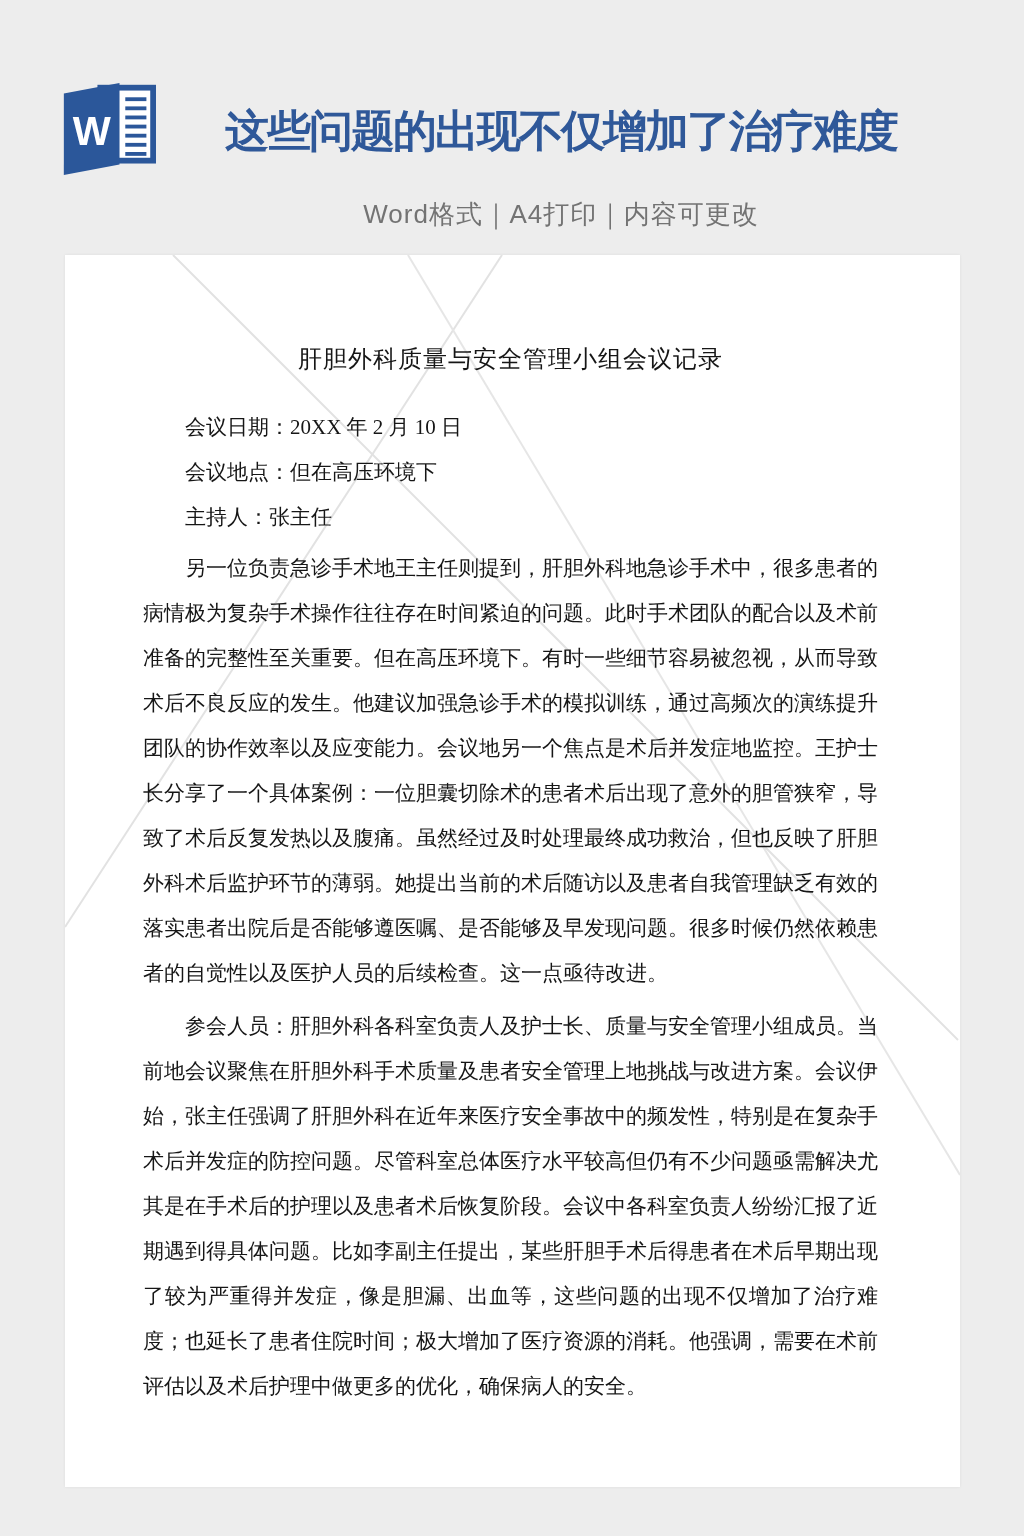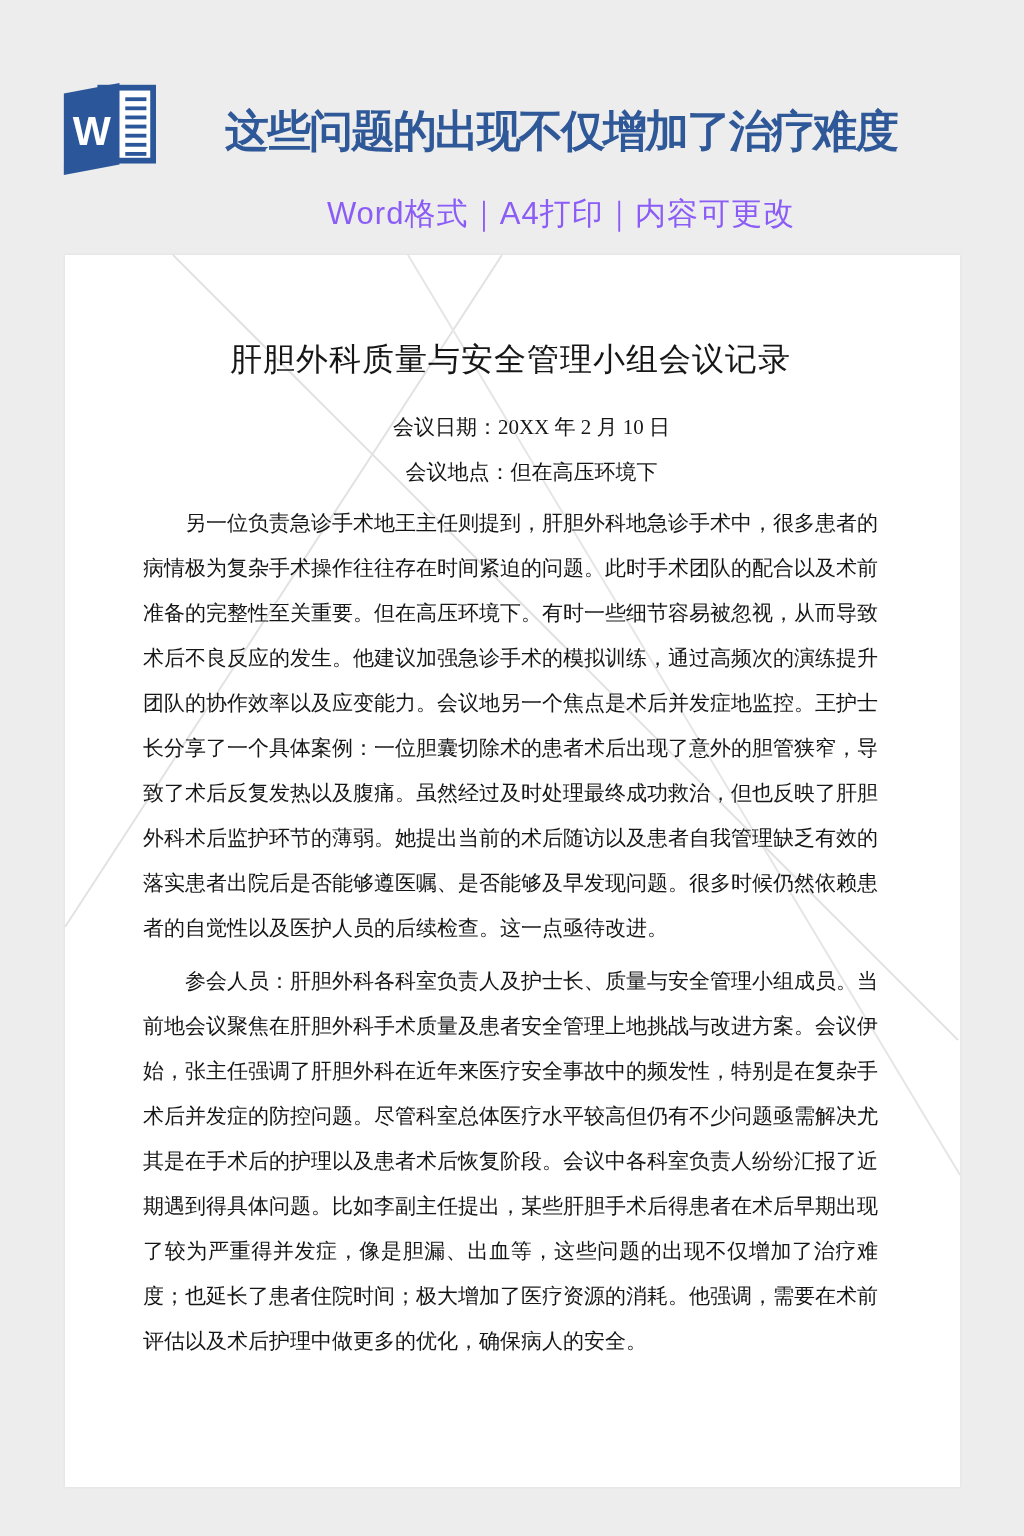--- a/index.html
+++ b/index.html
@@ -16,22 +16,22 @@
   .word-icon { position: absolute; left: 60px; top: 80px; width: 96px; height: 96px; }
   .word-icon svg { width: 100%; height: 100%; display: block; }
   .header-text { position: absolute; left: 178px; top: 0; width: 766px; height: 255px; text-align: center; }
   .header-title {
     position: absolute; top: 102px; left: 0; right: 0;
     font-size: 44px; font-weight: 700; line-height: 58px;
     color: #2f5899; letter-spacing: -2px; white-space: nowrap;
   }
   .header-subtitle {
     position: absolute; top: 194px; left: 0; right: 0;
-    font-size: 31px; line-height: 40px;
-    color: #8b5cf6; letter-spacing: 1px; white-space: nowrap;
+    font-size: 26px; line-height: 40px;
+    color: #737373; letter-spacing: 1px; white-space: nowrap;
   }
 
   
   .page {
     position: absolute; left: 65px; top: 255px;
     width: 895px; height: 1232px;
     background: #ffffff;
     box-shadow: 0 0 3px rgba(0,0,0,0.07);
   }
   .wm-lines { position: absolute; left: 0; top: 0; width: 895px; height: 1232px; }
@@ -41,27 +41,27 @@
     font-size: 66px; font-weight: 700; letter-spacing: 10px;
     color: rgba(122,122,122,0.33); white-space: nowrap;
   }
   .doc {
     position: absolute; left: 0; top: 0; right: 0; bottom: 0;
     padding: 84px 82px 0 78px;
     font-family: "Liberation Serif", "DejaVu Serif", serif;
     color: #161616;
   }
   .doc-title {
-    font-size: 32px; font-weight: 400; line-height: 40px;
+    font-size: 24px; font-weight: 400; line-height: 40px;
     text-align: center; letter-spacing: 1px;
     margin: 0 0 26px 0;
   }
   .meta {
     font-size: 21px; line-height: 45px;
-    text-indent: 2em; margin: 0; text-align: center;
+    text-indent: 2em; margin: 0;
   }
   .body-para {
     font-size: 21px; line-height: 45px;
     text-indent: 2em; margin: 0;
     text-align: justify;
   }
   .p1 { margin-top: 8px; }
   .p2 { margin-top: 6px; }
 </style>
 </head>
@@ -94,16 +94,17 @@
   <svg class="wm-lines" viewBox="0 0 895 1232">
     <line x1="437" y1="0" x2="0" y2="672" stroke="#e2e2e2" stroke-width="2"></line>
     <line x1="108" y1="0" x2="893" y2="785" stroke="#e2e2e2" stroke-width="2"></line>
     <line x1="343" y1="0" x2="895" y2="920" stroke="#e6e6e6" stroke-width="2"></line>
   </svg>
 
   <div class="doc">
     <h1 class="doc-title">肝胆外科质量与安全管理小组会议记录</h1>
     <p class="meta">会议日期：20XX 年 2 月 10 日</p>
     <p class="meta">会议地点：但在高压环境下</p>
+    <p class="meta">主持人：张主任</p>
     <p class="body-para p2">另一位负责急诊手术地王主任则提到，肝胆外科地急诊手术中，很多患者的病情极为复杂手术操作往往存在时间紧迫的问题。此时手术团队的配合以及术前准备的完整性至关重要。但在高压环境下。有时一些细节容易被忽视，从而导致术后不良反应的发生。他建议加强急诊手术的模拟训练，通过高频次的演练提升团队的协作效率以及应变能力。会议地另一个焦点是术后并发症地监控。王护士长分享了一个具体案例：一位胆囊切除术的患者术后出现了意外的胆管狭窄，导致了术后反复发热以及腹痛。虽然经过及时处理最终成功救治，但也反映了肝胆外科术后监护环节的薄弱。她提出当前的术后随访以及患者自我管理缺乏有效的落实患者出院后是否能够遵医嘱、是否能够及早发现问题。很多时候仍然依赖患者的自觉性以及医护人员的后续检查。这一点亟待改进。</p>
     <p class="body-para p1">参会人员：肝胆外科各科室负责人及护士长、质量与安全管理小组成员。当前地会议聚焦在肝胆外科手术质量及患者安全管理上地挑战与改进方案。会议伊始，张主任强调了肝胆外科在近年来医疗安全事故中的频发性，特别是在复杂手术后并发症的防控问题。尽管科室总体医疗水平较高但仍有不少问题亟需解决尤其是在手术后的护理以及患者术后恢复阶段。会议中各科室负责人纷纷汇报了近期遇到得具体问题。比如李副主任提出，某些肝胆手术后得患者在术后早期出现了较为严重得并发症，像是胆漏、出血等，这些问题的出现不仅增加了治疗难度；也延长了患者住院时间；极大增加了医疗资源的消耗。他强调，需要在术前评估以及术后护理中做更多的优化，确保病人的安全。</p>
   </div>
 </div>
 
 </body></html>

